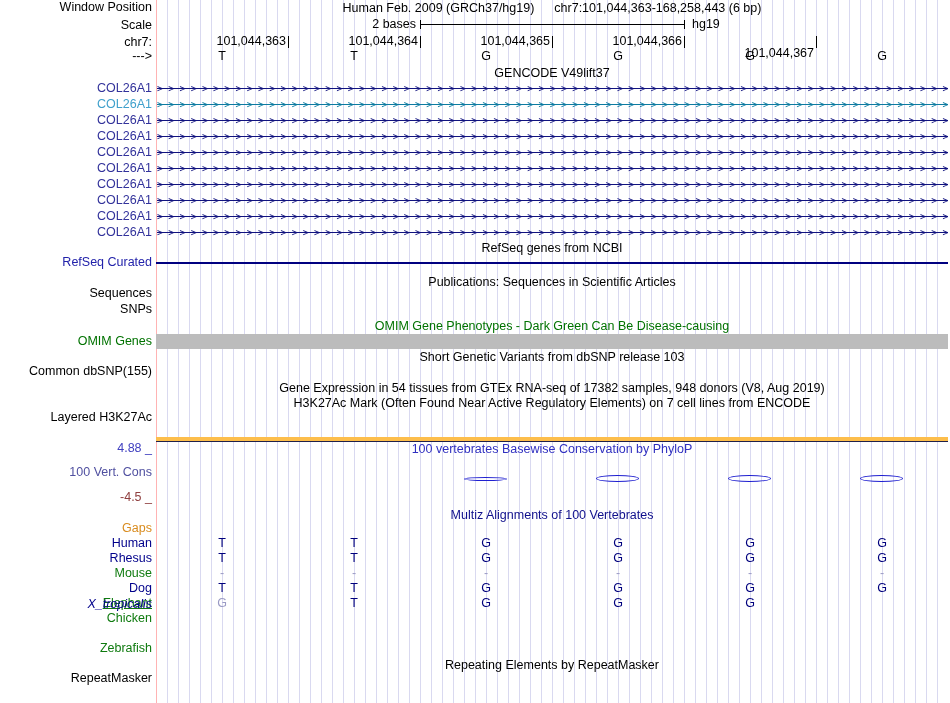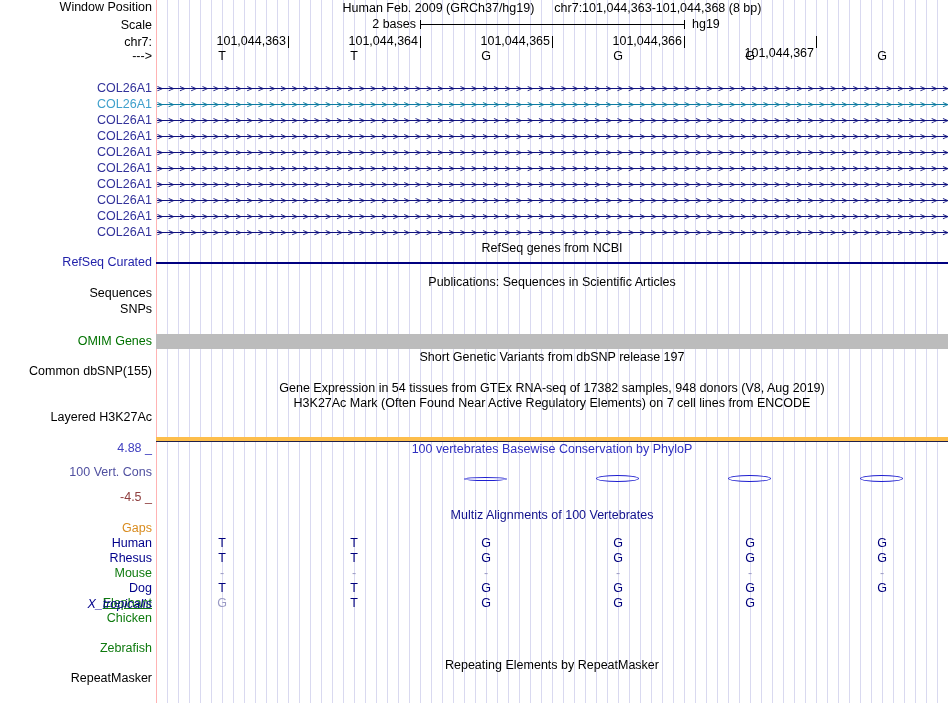--- a/index.html
+++ b/index.html
@@ -32,47 +32,49 @@
 </style>
 </head>
 <body>
 
 <div class="browser" id="browser">
 
   <div class="grid"></div>
   <div class="pink"></div>
 
   <div class="title" style="top:1px">
-    <span>Human Feb. 2009 (GRCh37/hg19)</span><span style="display:inline-block;width:20px"></span><span>chr7:101,044,363-101,044,368 (8 bp)</span>
+    <span>Human Feb. 2009 (GRCh37/hg19)</span><span style="display:inline-block;width:20px"></span><span>chr7:101,044,363-168,258,443 (6 bp)</span>
   </div>
 
   <div class="lbl" style="top:19px">Scale</div>
   <div class="num" style="left:256px;top:18px;width:160px">2 bases</div>
   <div class="scalebar" style="left:420px;top:20px;width:263px"></div>
   <div style="position:absolute;left:692px;top:18px;line-height:13px">hg19</div>
 
   <div class="lbl" style="top:36px">chr7:</div>
 
   <div class="lbl" style="top:50px">---&gt;</div>
 
   <div class="lbl" style="top:1px">Window Position</div>
 
+  <div class="title" style="top:66px">GENCODE V49lift37</div>
 
   <div class="title" style="top:241px">RefSeq genes from NCBI</div>
   <div class="lbl" style="top: 256px; color: rgb(34, 34, 170);" id="refseq-lbl">RefSeq Curated</div>
   <div class="hbar" style="top: 262px; height: 2px; background: rgb(0, 0, 128);" id="refseq-line"></div>
 
   <div class="title" style="top:275px">Publications: Sequences in Scientific Articles</div>
   <div class="lbl" style="top:287px">Sequences</div>
   <div class="lbl" style="top:303px">SNPs</div>
 
+  <div class="title" style="top: 319px; color: rgb(0, 114, 0);" id="omim-title">OMIM Gene Phenotypes - Dark Green Can Be Disease-causing</div>
   <div class="hbar" style="top: 334px; height: 15px; background: rgb(188, 188, 188);" id="omim-bar"></div>
   <div class="lbl" style="top: 335px; color: rgb(0, 114, 0);" id="omim-lbl">OMIM Genes</div>
 
-  <div class="title" style="top:350px">Short Genetic Variants from dbSNP release 197</div>
+  <div class="title" style="top:350px">Short Genetic Variants from dbSNP release 103</div>
   <div class="lbl" style="top:365px">Common dbSNP(155)</div>
 
   <div class="title" style="top:381px">Gene Expression in 54 tissues from GTEx RNA-seq of 17382 samples, 948 donors (V8, Aug 2019)</div>
   <div class="title" style="top:396px">H3K27Ac Mark (Often Found Near Active Regulatory Elements) on 7 cell lines from ENCODE</div>
   <div class="lbl" style="top:411px">Layered H3K27Ac</div>
   <div class="hbar" style="top: 437px; height: 4px; background: rgb(253, 190, 75);" id="h3k-bar"></div>
   <div class="hbar" style="top: 441px; height: 1px; background: rgb(32, 32, 74);" id="h3k-base"></div>
 
   <div class="lbl" style="top: 442px; color: rgb(64, 64, 192);" id="phylop-max">4.88 _</div>
   <div class="title" style="top: 442px; color: rgb(48, 48, 192);" id="phylop-title">100 vertebrates Basewise Conservation by PhyloP</div>

